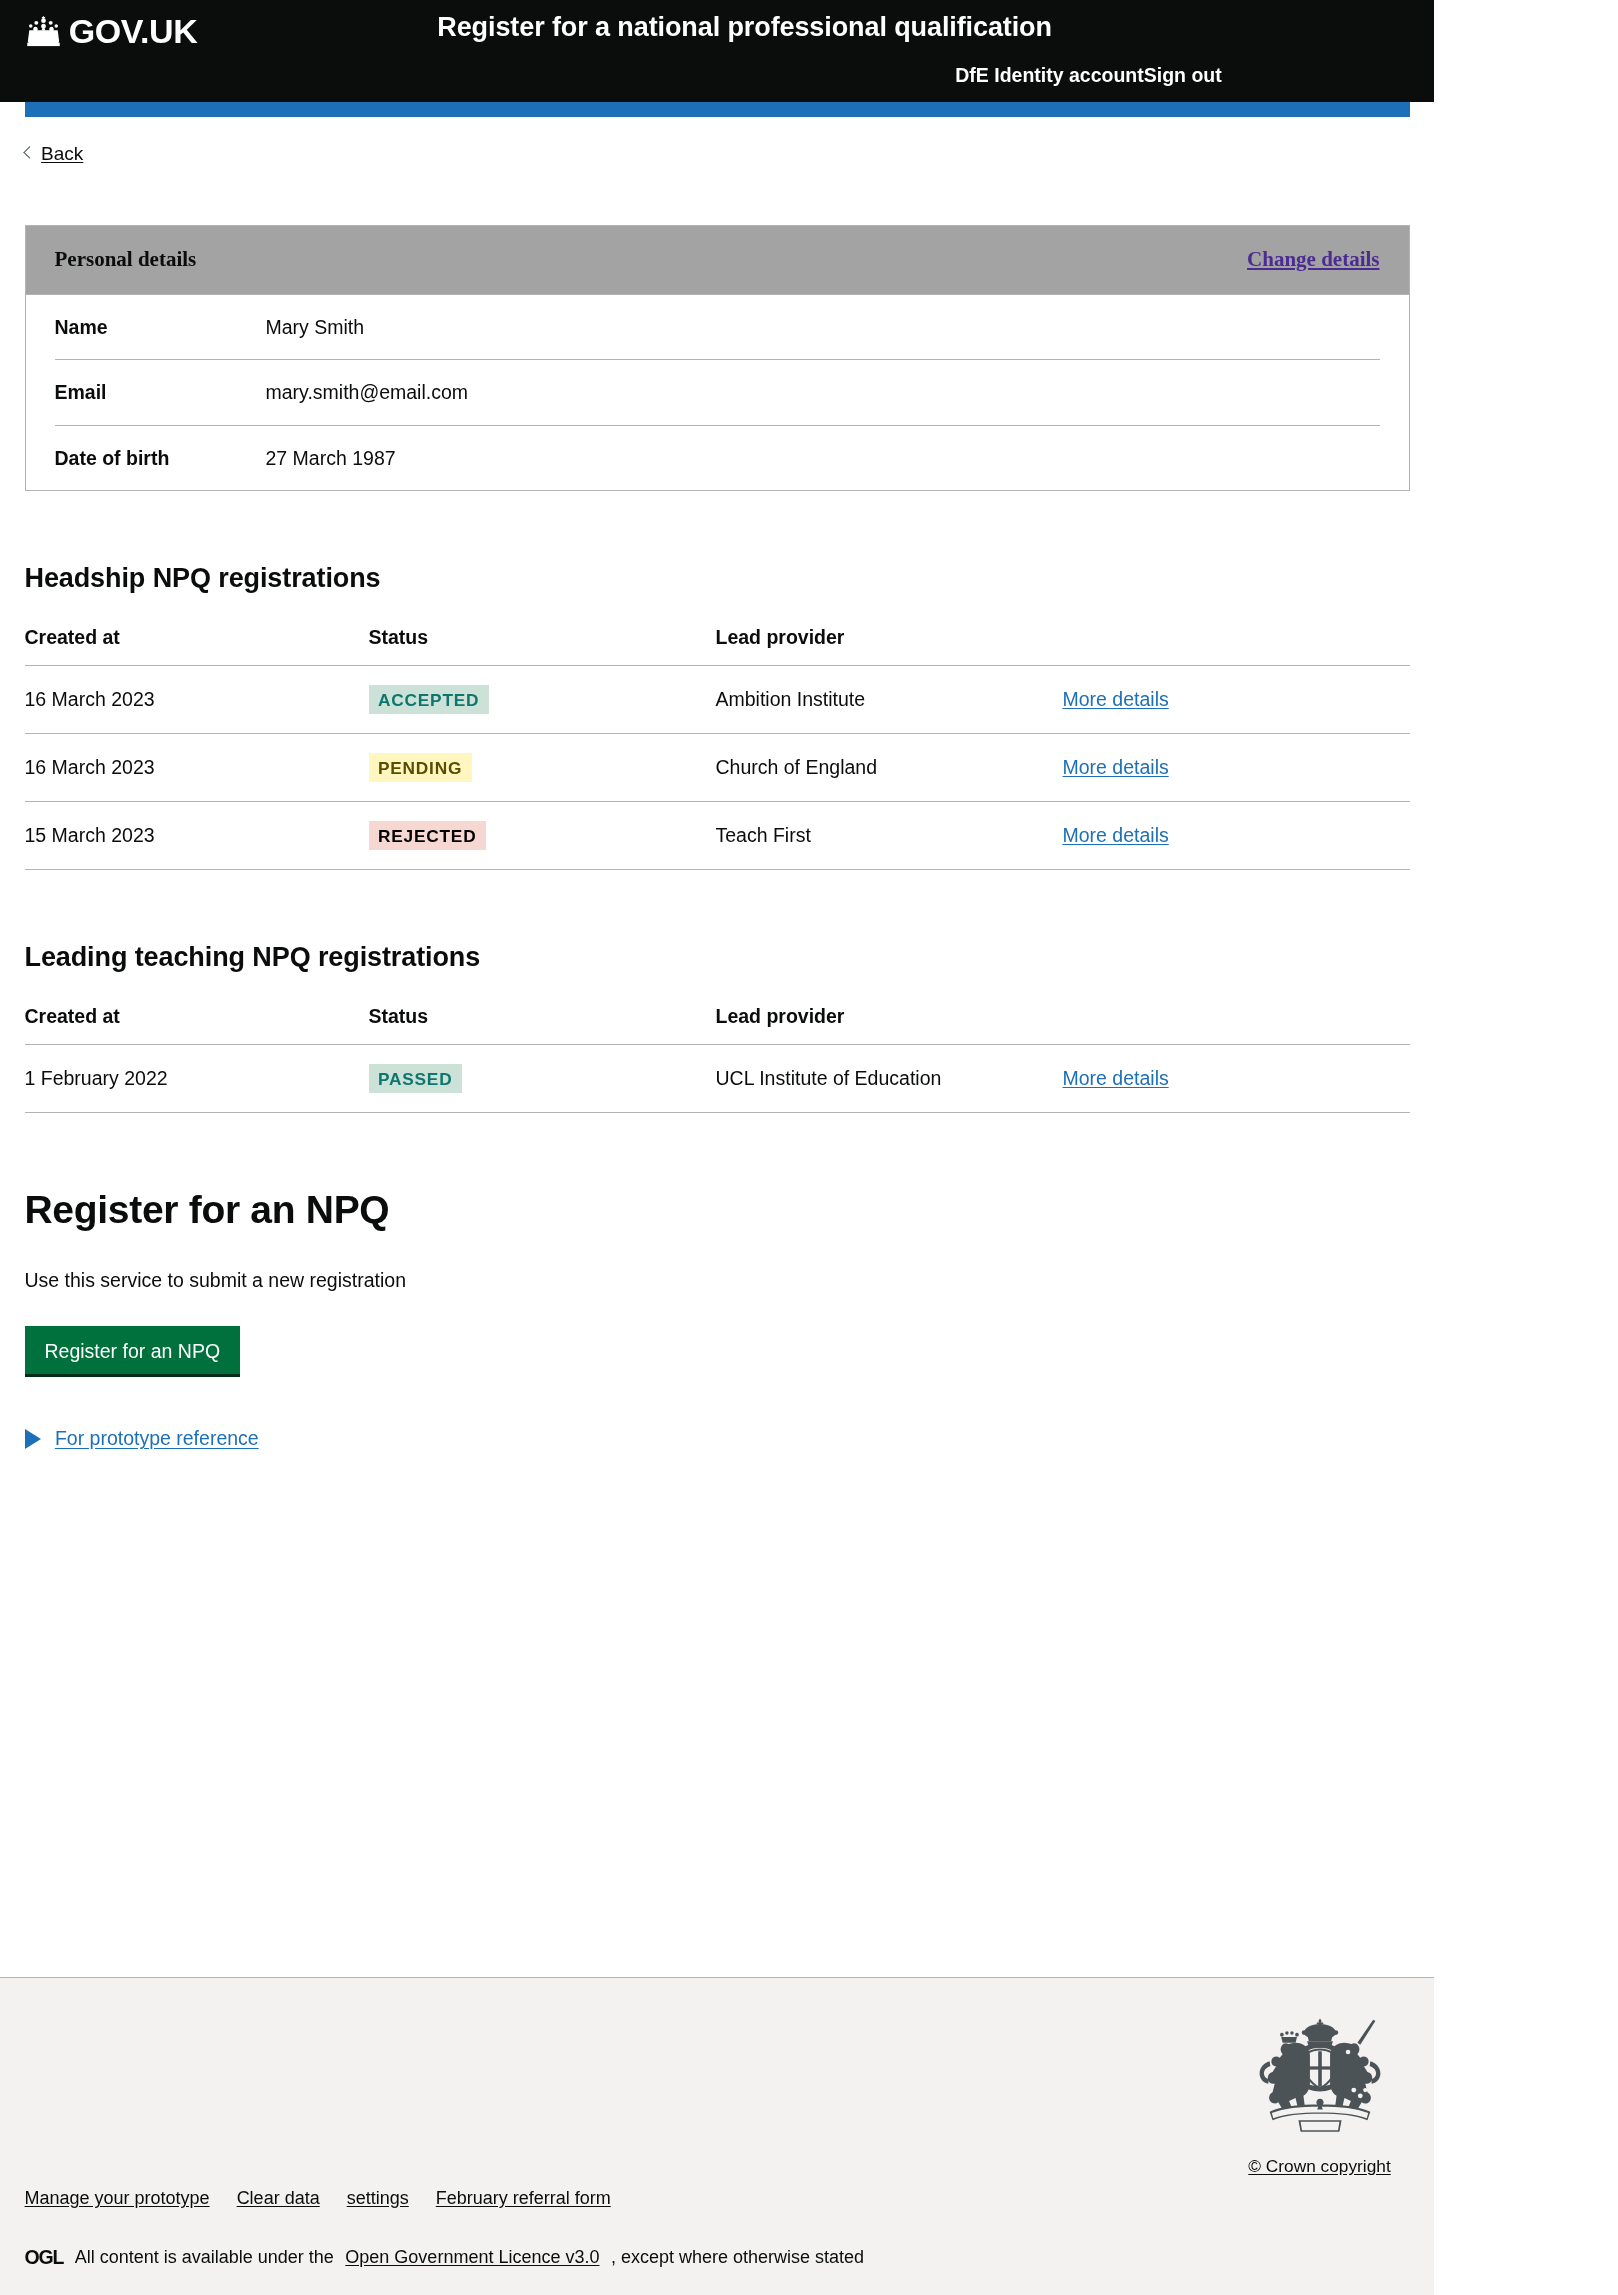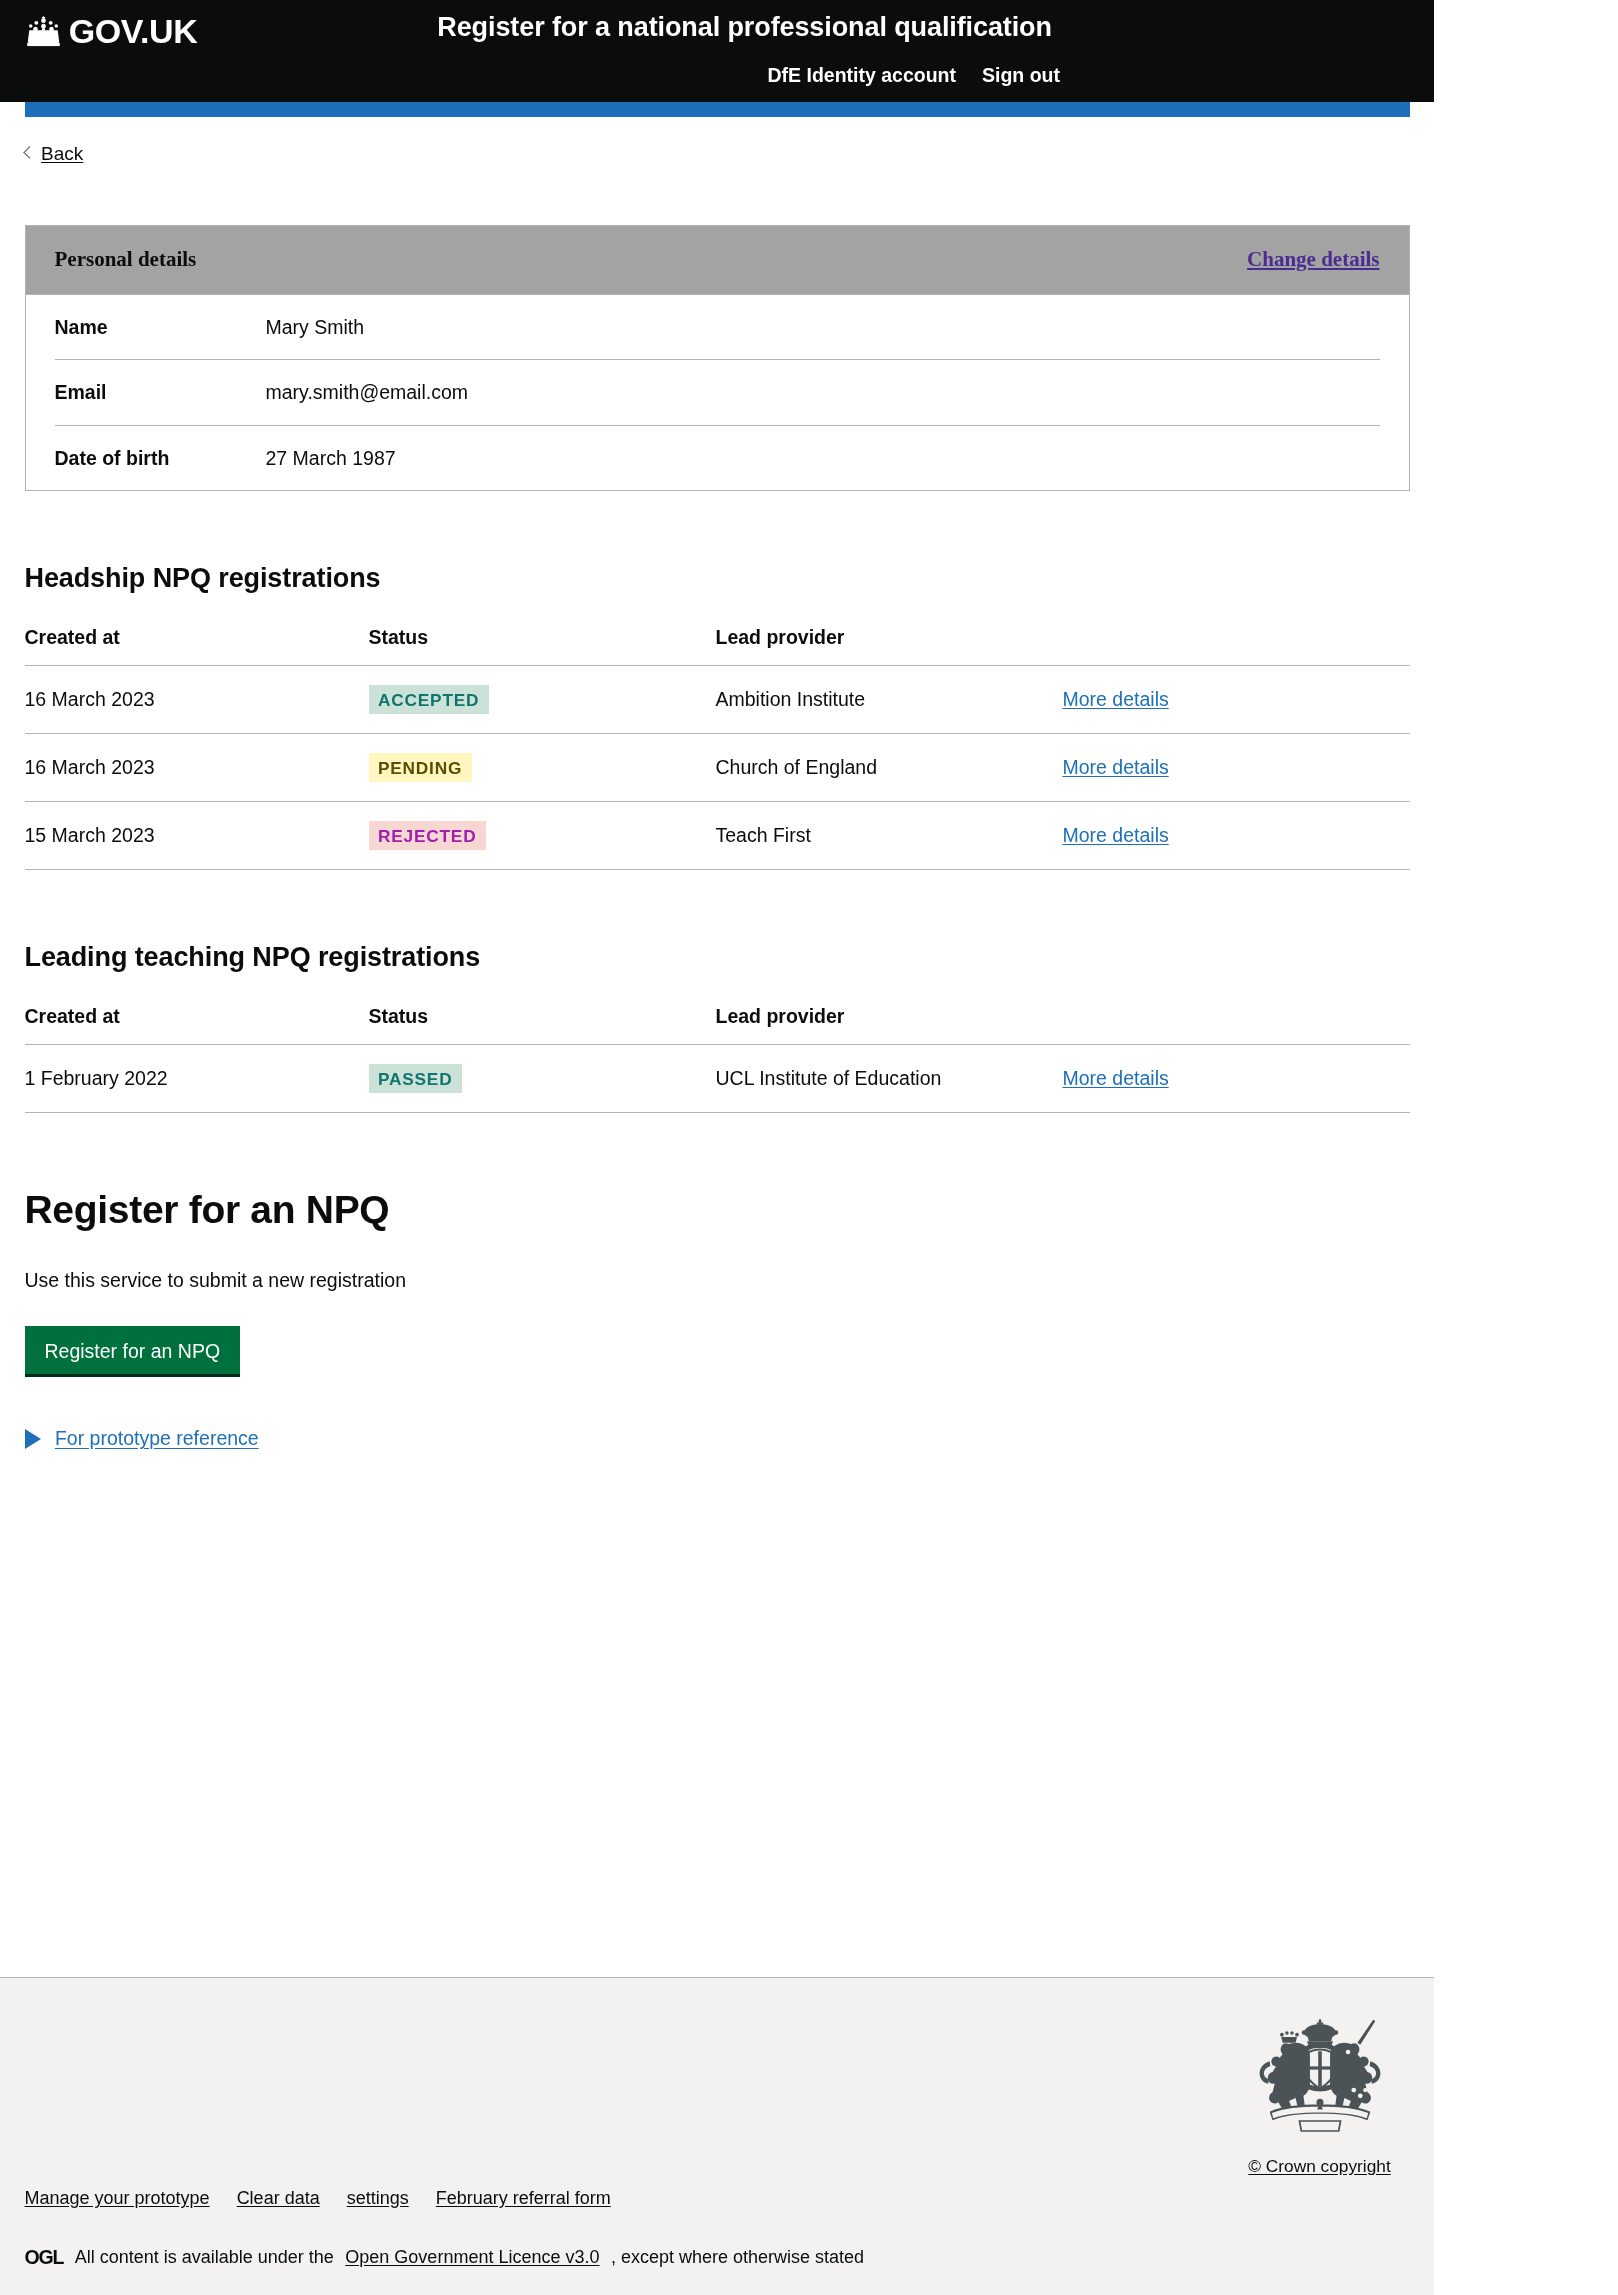--- a/index.html
+++ b/index.html
@@ -52,21 +52,21 @@
     font-weight: 700;
     line-height: 1.1;
     margin-left: 240px;
     letter-spacing: -0.1px;
     white-space: nowrap;
   }
   .header-nav {
     margin-left: 743px;
     margin-top: 16px;
     display: flex;
-    gap: 26px;
+    justify-content: center;
   }
   .header-nav a {
     color: #ffffff;
     font-size: 19.5px;
     font-weight: 700;
     text-decoration: none;
   }
 
   
   .blue-bar-wrap { background: #ffffff; }
@@ -203,21 +203,21 @@
     font-size: 17.3px;
     font-weight: 700;
     letter-spacing: 0.8px;
     padding: 5.8px 9.4px 5px 9.4px;
     line-height: 1.05;
     text-transform: uppercase;
     white-space: nowrap;
   }
   .tag-green  { background: #cce2d8; color: #0f766e; }
   .tag-yellow { background: #fff7bf; color: #594d00; }
-  .tag-red    { background: #f6d7d2; color: #a21caf; }
+  .tag-red    { background: #f6d7d2; color: #000000; }
 
   a.gov-link {
     color: #1d70b8;
     text-decoration: underline;
     text-underline-offset: 2.2px;
     font-size: 19.5px;
   }
 
   
   h2.cta-heading {

